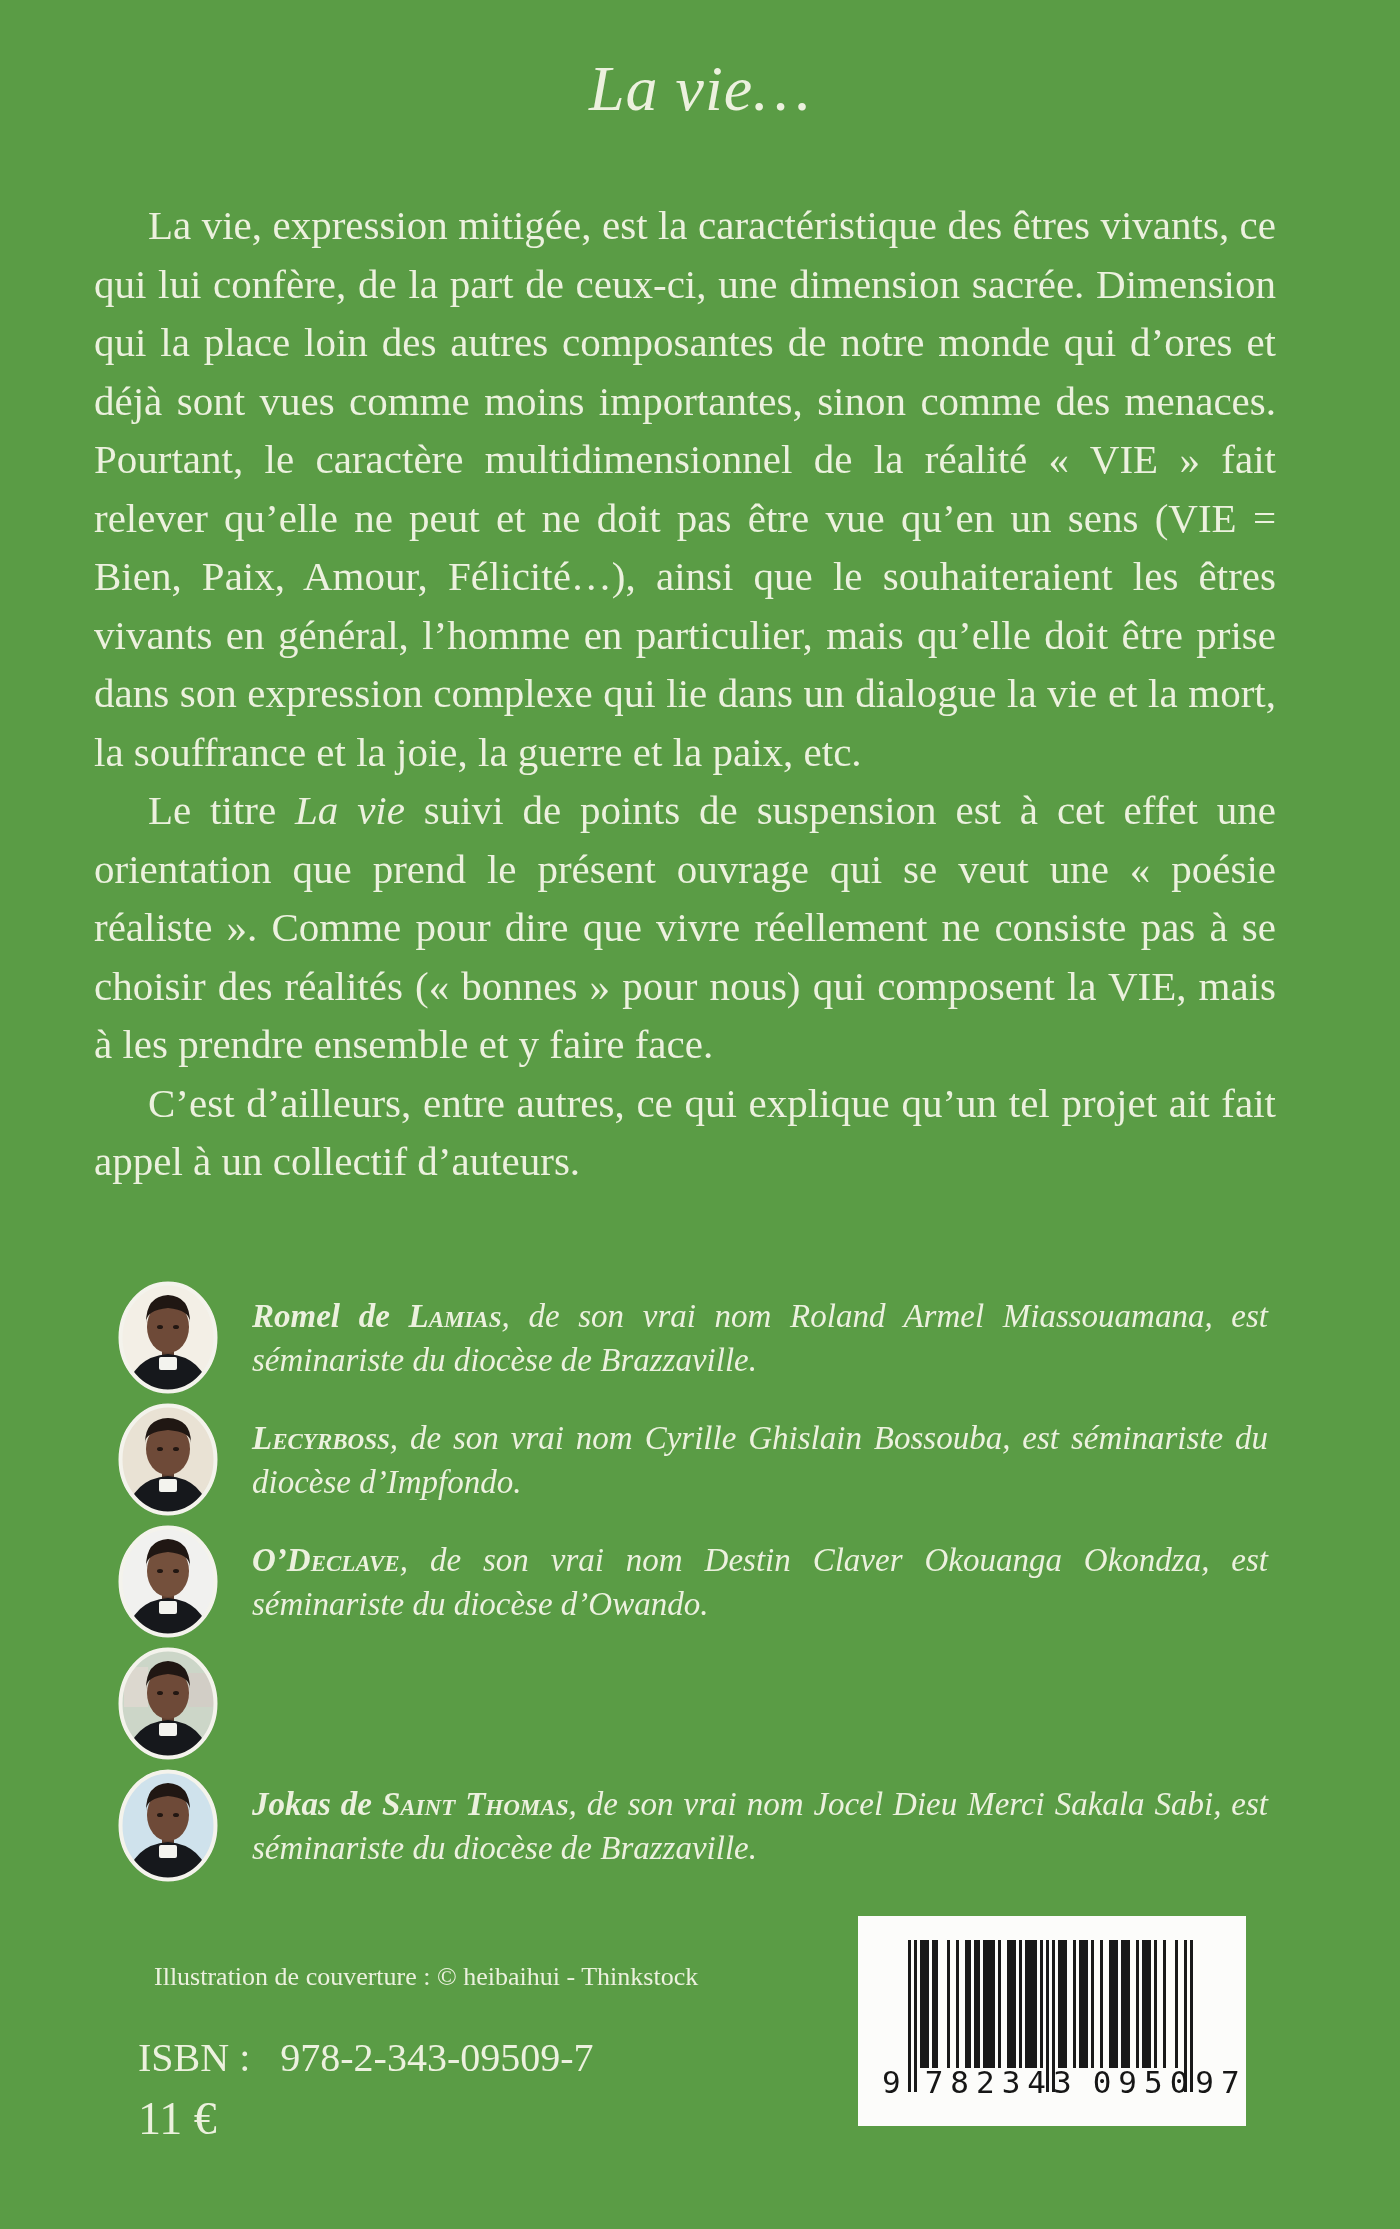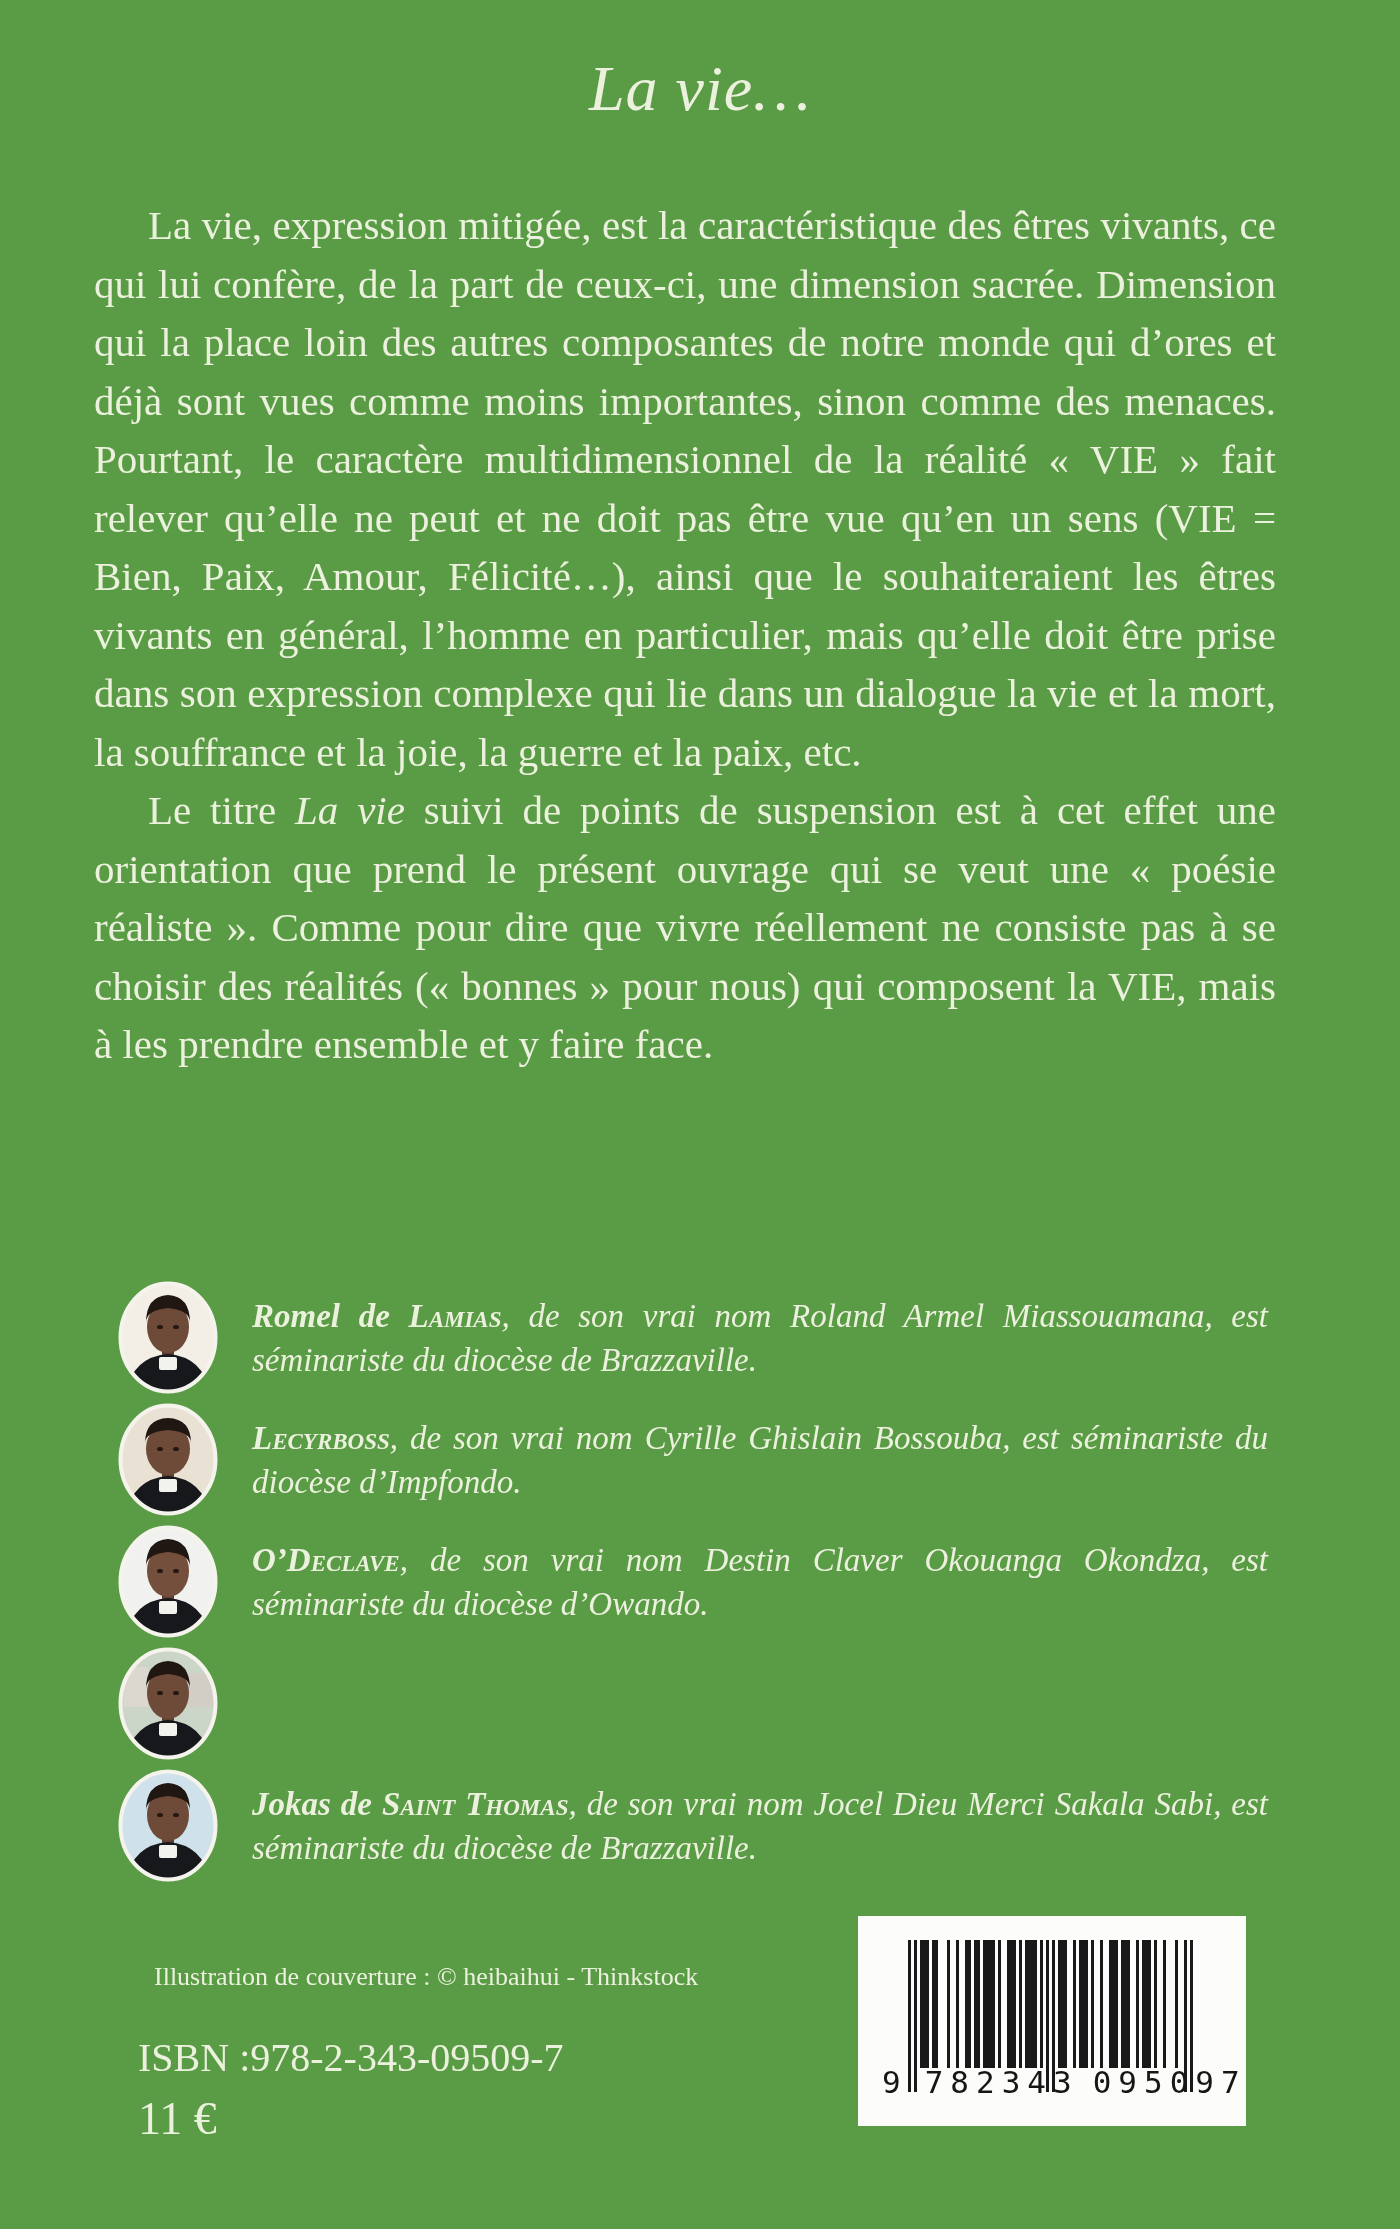--- a/index.html
+++ b/index.html
@@ -28,21 +28,21 @@
   .photo{flex:0 0 auto;display:block;}
   .bio-text{
     margin:0;flex:1;
     font-style:italic;font-size:33px;line-height:44px;
     text-align:justify;
   }
   .alias{font-weight:bold;}
   .caps{font-variant:small-caps;}
   .credit{position:absolute;left:154px;top:1962px;font-size:26px;}
   .isbn{position:absolute;left:138px;top:2034px;font-size:40px;}
-  .isbn-value{}
+  .isbn-value{margin-left:30px;}
   .price{position:absolute;left:138px;top:2092px;font-size:46px;}
   .barcode-box{
     position:absolute;left:858px;top:1916px;width:388px;height:210px;
     background:#fcfcfa;
   }
   .bars{
     position:absolute;left:50px;top:24px;height:152px;
     font-size:0;white-space:nowrap;
   }
   .bar{display:inline-block;width:3px;height:128px;vertical-align:top;}
@@ -61,20 +61,21 @@
 </head>
 <body>
 
 <div class="page" style="background: rgb(90, 156, 69); color: rgb(236, 241, 222);">
 
   <h1 class="title">La vie…</h1>
 
   <div class="synopsis">
     <p>La vie, expression mitigée, est la caractéristique des êtres vivants, ce qui lui confère, de la part de ceux-ci, une dimension sacrée. Dimension qui la place loin des autres composantes de notre monde qui d’ores et déjà sont vues comme moins importantes, sinon comme des menaces. Pourtant, le caractère multidimensionnel de la réalité « VIE » fait relever qu’elle ne peut et ne doit pas être vue qu’en un sens (VIE = Bien, Paix, Amour, Félicité…), ainsi que le souhaiteraient les êtres vivants en général, l’homme en particulier, mais qu’elle doit être prise dans son expression complexe qui lie dans un dialogue la vie et la mort, la souffrance et la joie, la guerre et la paix, etc.</p>
     <p><span>Le titre </span><em>La vie</em><span> suivi de points de suspension est à cet effet une orientation que prend le présent ouvrage qui se veut une « poésie réaliste ». Comme pour dire que vivre réellement ne consiste pas à se choisir des réalités (« bonnes » pour nous) qui composent la VIE, mais à les prendre ensemble et y faire face.</span></p>
+    <p>C’est d’ailleurs, entre autres, ce qui explique qu’un tel projet ait fait appel à un collectif d’auteurs.</p>
   </div>
 
   <div class="bios">
 
     <div class="bio-row">
       <svg class="photo" width="100" height="113" viewBox="0 0 100 113">
         <defs>
             <clipPath id="ov1">
               <ellipse cx="50" cy="56.5" rx="49" ry="55.5"></ellipse>
             </clipPath>

